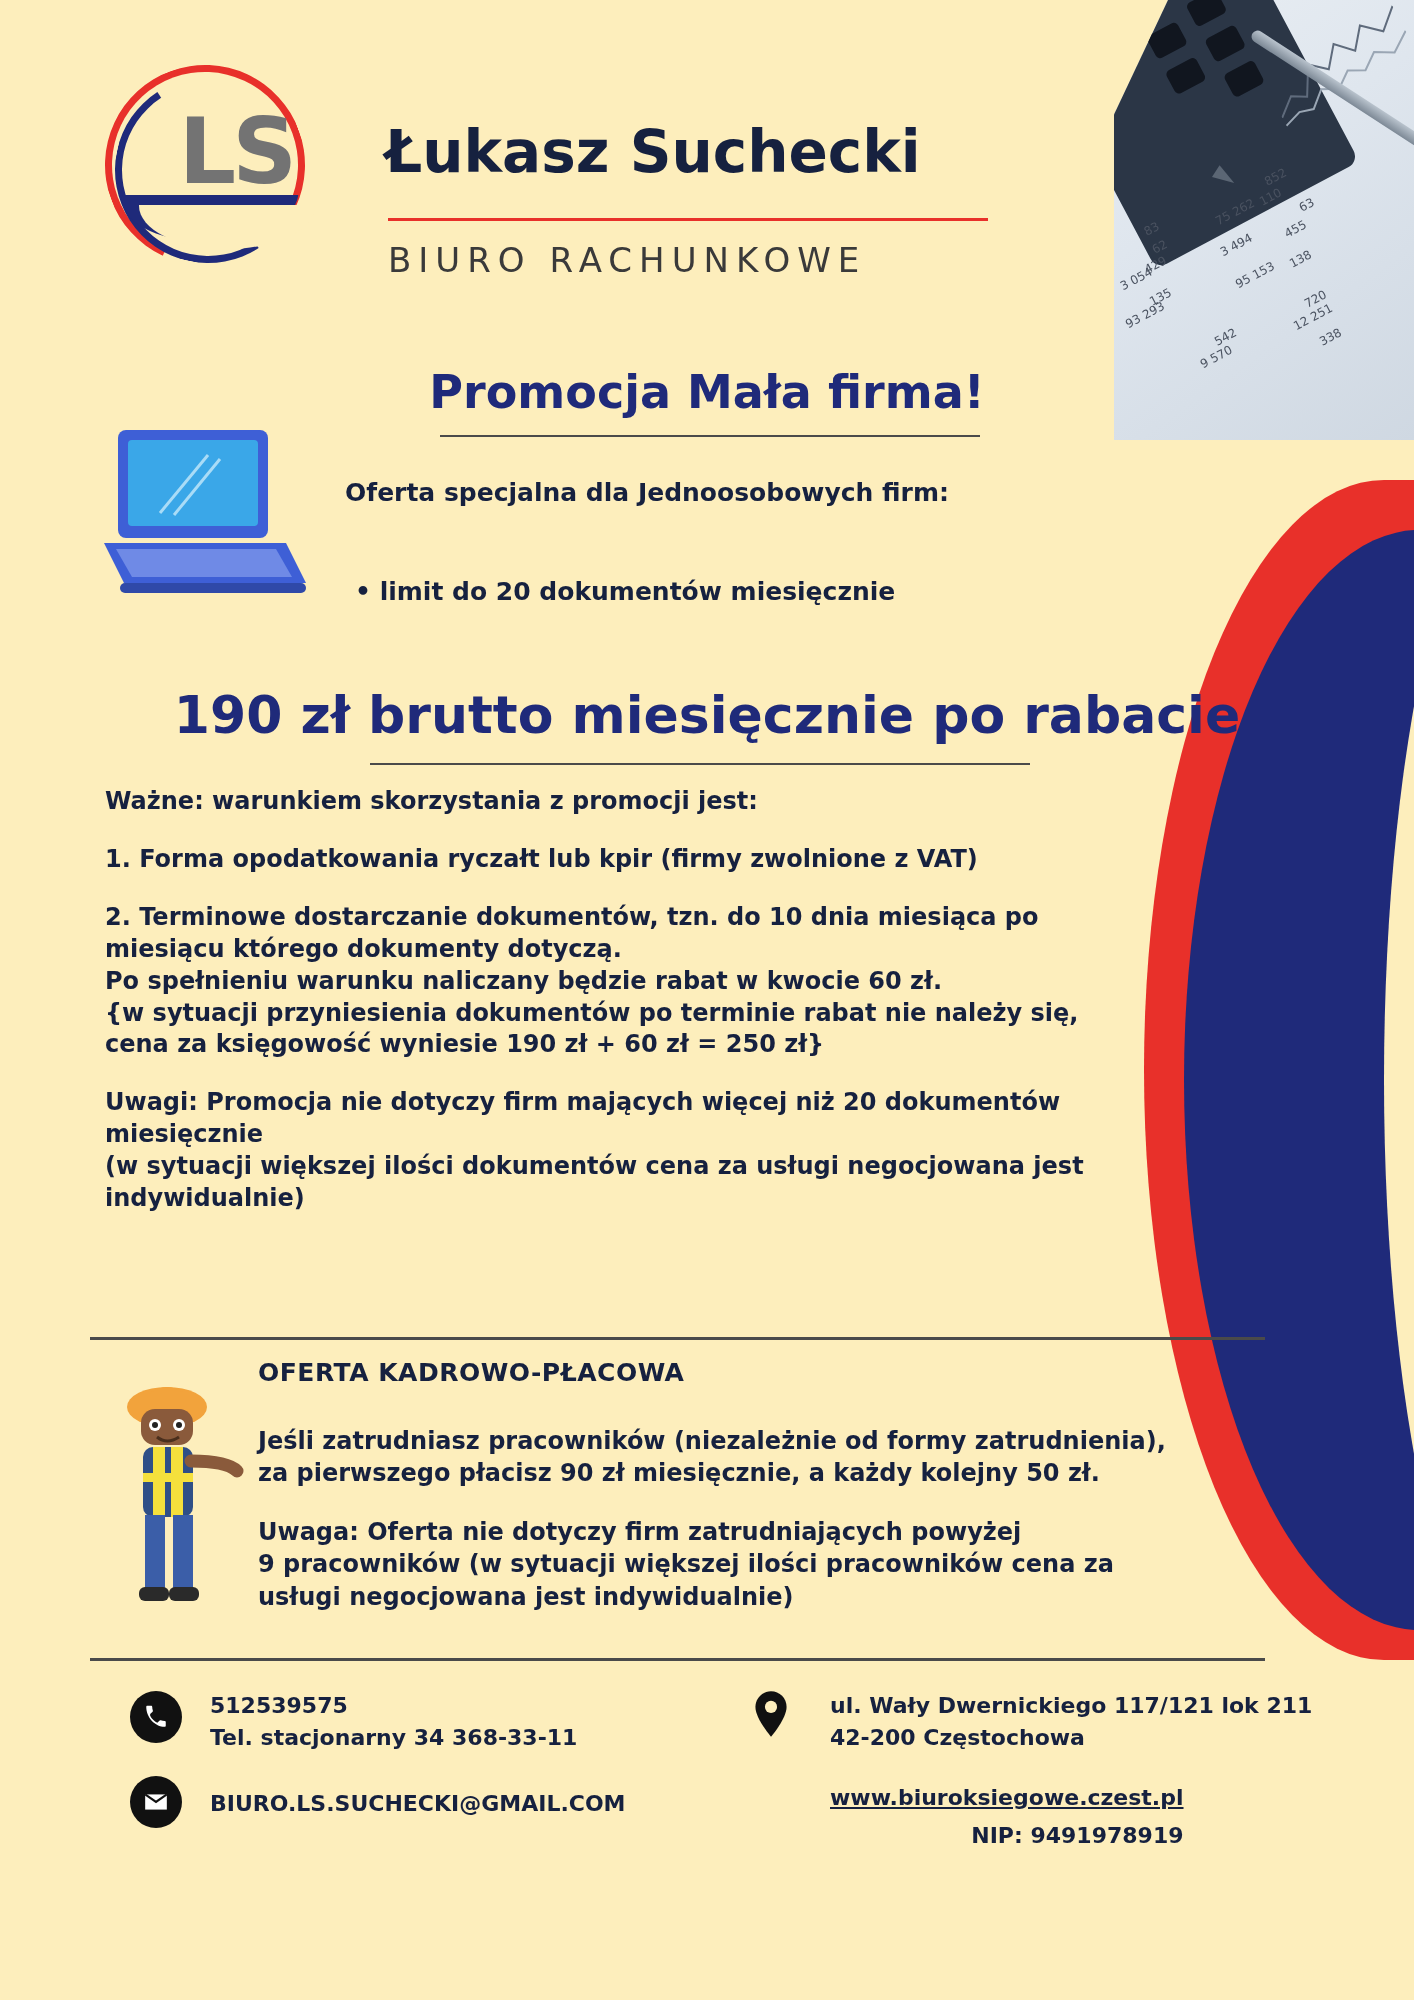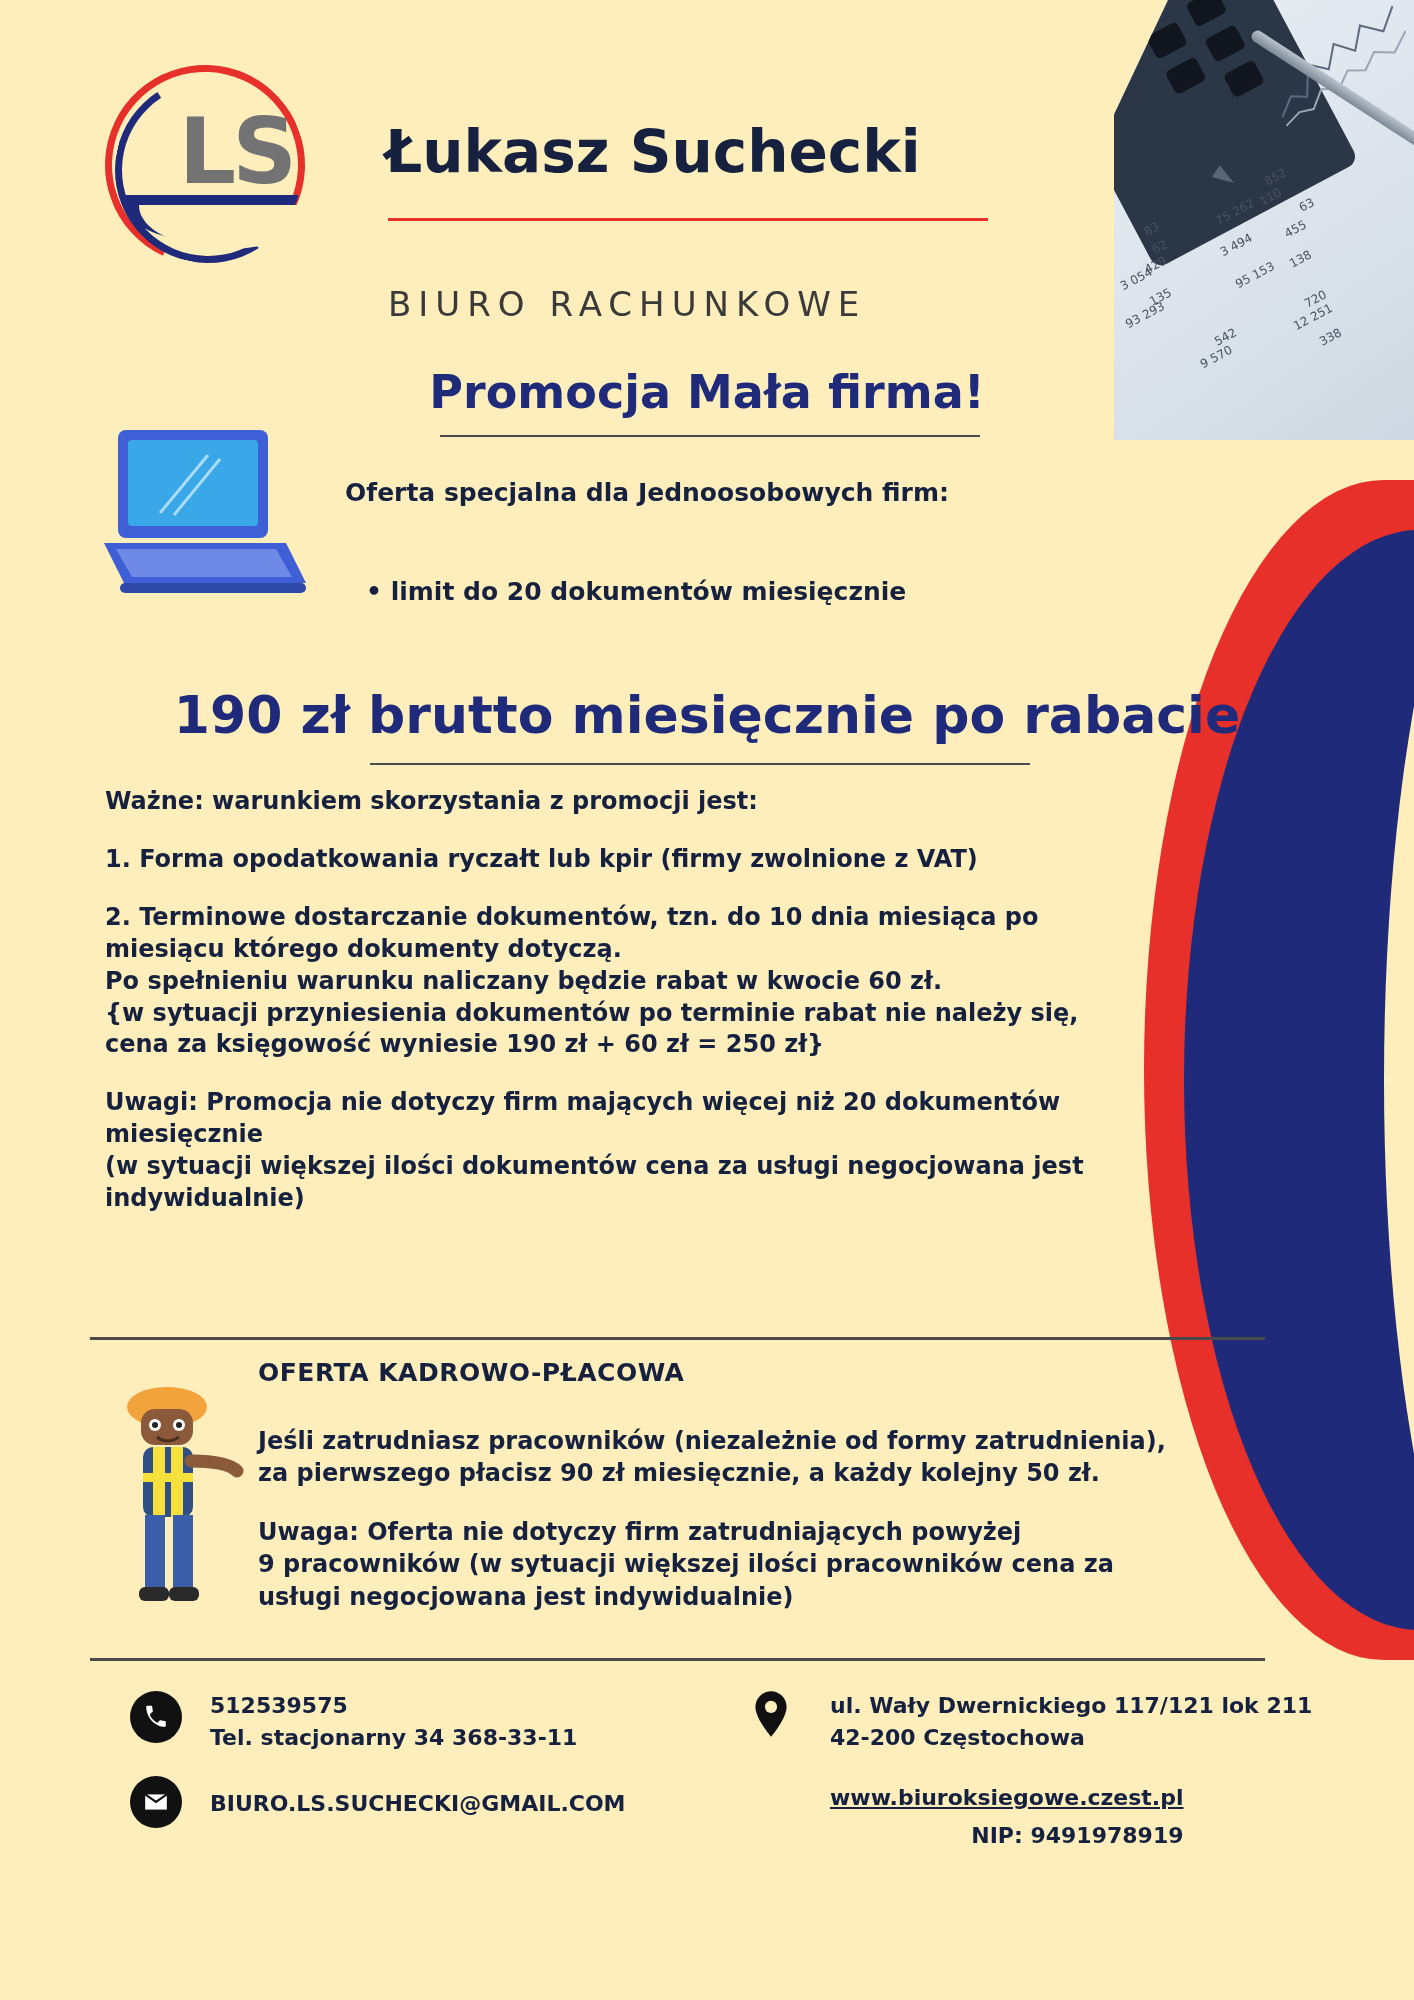--- a/index.html
+++ b/index.html
@@ -183,21 +183,20 @@
     background: #e8302a;
     z-index: 6;
   }
   .brand-sub {
     position: absolute;
     left: 388px; top: 240px;
     font-size: 34px;
     letter-spacing: 7px;
     color: #3a3a3a;
     z-index: 6;
-    margin-top: 44px;
   }
 
   
   .promo-title {
     position: absolute;
     left: 0; top: 365px;
     width: 1414px;
     text-align: center;
     font-size: 46px;
     font-weight: bold;
@@ -228,21 +227,20 @@
     color: #16213f;
     z-index: 6;
   }
   .offer-bullet {
     position: absolute;
     left: 355px; top: 577px;
     font-size: 25px;
     font-weight: bold;
     color: #16213f;
     z-index: 6;
-    margin-left: 11px;
   }
 
   .price {
     position: absolute;
     left: 0; top: 685px;
     width: 1414px;
     text-align: center;
     font-size: 52px;
     font-weight: bold;
     color: #1f2a7a;

